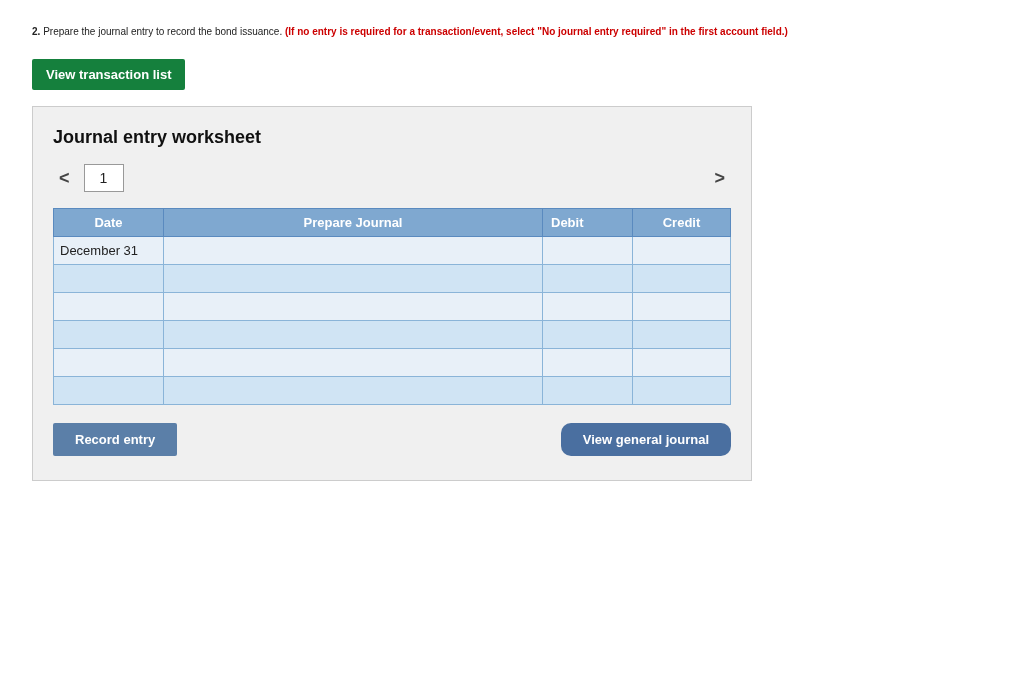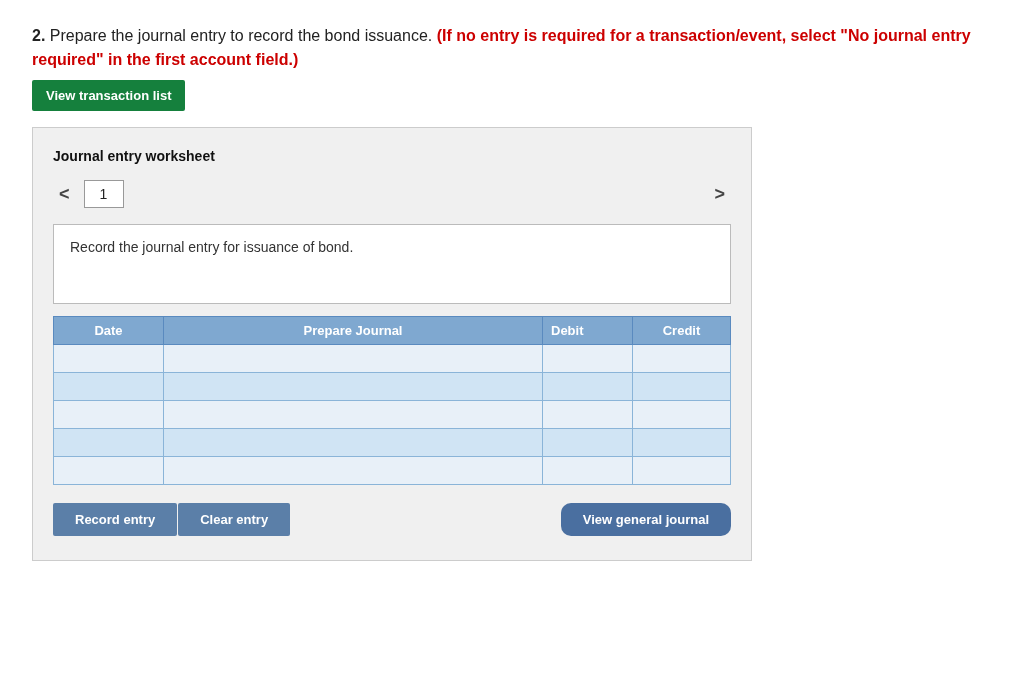--- a/index.html
+++ b/index.html
@@ -4,23 +4,23 @@
   <style>
     * { box-sizing: border-box; margin: 0; padding: 0; }
     body {
       font-family: Arial, sans-serif;
       background: #fff;
       padding: 24px 32px;
       font-size: 14px;
       color: #222;
     }
     .question-text {
-      margin-bottom: 8px;
+      margin-bottom: 20px;
       line-height: 1.5;
-      font-size: 16px;
+      font-size: 10px;
     }
     .question-number {
       font-weight: bold;
     }
     .red-instruction {
       color: #cc0000;
       font-weight: bold;
     }
     .view-transaction-btn {
       background-color: #15803d;
@@ -34,21 +34,21 @@
       margin-bottom: 16px;
       display: inline-block;
     }
     .worksheet-container {
       border: 1px solid #ccc;
       background: #f0f0f0;
       padding: 20px 20px 24px 20px;
       max-width: 720px;
     }
     .worksheet-title {
-      font-size: 14px;
+      font-size: 18px;
       font-weight: bold;
       margin-bottom: 16px;
       color: #111;
     }
     .nav-row {
       display: flex;
       align-items: center;
       margin-bottom: 16px;
       gap: 8px;
     }
@@ -139,21 +139,21 @@
       vertical-align: middle;
     }
     .journal-table tr:nth-child(odd) td {
       background-color: #e8f0f8;
     }
     .journal-table tr:nth-child(even) td {
       background-color: #d0e4f4;
     }
     .buttons-row {
       display: flex;
-      gap: 1px;
+      gap: 32px;
       margin-top: 18px;
       align-items: flex-end;
     }
     .btn-record {
       background-color: #5b7fa8;
       color: #fff;
       border: none;
       padding: 9px 22px;
       font-size: 13px;
       font-weight: bold;
@@ -197,35 +197,38 @@
 
 <div class="worksheet-container">
   <div class="worksheet-title">Journal entry worksheet</div>
 
   <div class="nav-row">
     <button class="nav-arrow">&lt;</button>
     <div class="nav-page-box">1</div>
     <button class="nav-arrow nav-right">&gt;</button>
   </div>
 
-  <div class="description-box">
-    <span>Record the journal entry for issuance of bond.</span>
-  </div>
 
 
   <table class="journal-table">
     <thead>
       <tr>
         <th class="date-col">Date</th>
         <th class="general-col">Prepare Journal</th>
         <th class="debit-col">Debit</th>
         <th class="credit-col">Credit</th>
       </tr>
     </thead>
     <tbody id="journal-tbody">
+    <tr>
+          <td class="date-cell">December 31</td>
+          <td><input type="text" style=""></td>
+          <td><input type="text" style=""></td>
+          <td><input type="text" style=""></td>
+        </tr>
         <tr>
           <td class="date-cell"></td>
           <td><input type="text" style=""></td>
           <td><input type="text" style=""></td>
           <td><input type="text" style=""></td>
         </tr>
         <tr>
           <td class="date-cell"></td>
           <td><input type="text" style=""></td>
           <td><input type="text" style=""></td>
@@ -247,19 +250,18 @@
           <td class="date-cell"></td>
           <td><input type="text" style=""></td>
           <td><input type="text" style=""></td>
           <td><input type="text" style=""></td>
         </tr>
       </tbody>
   </table>
 
   <div class="buttons-row">
     <button class="btn-record">Record entry</button>
-    <button class="btn-clear">Clear entry</button>
     <button class="btn-view-journal">View general journal</button>
   </div>
 </div>
 
 
 
 
 </body></html>

